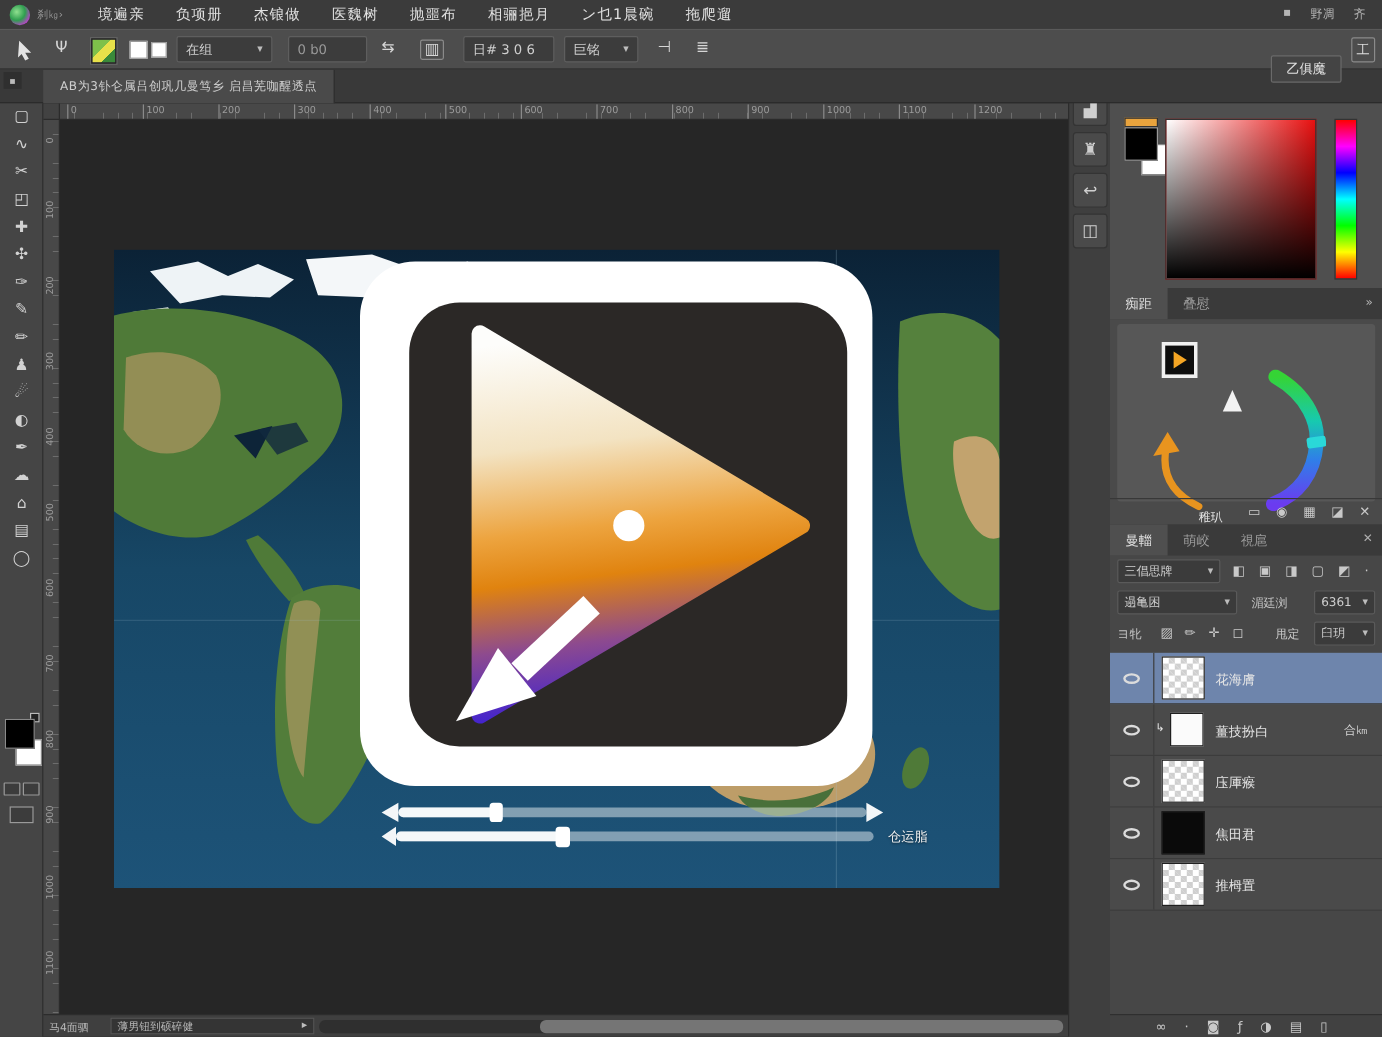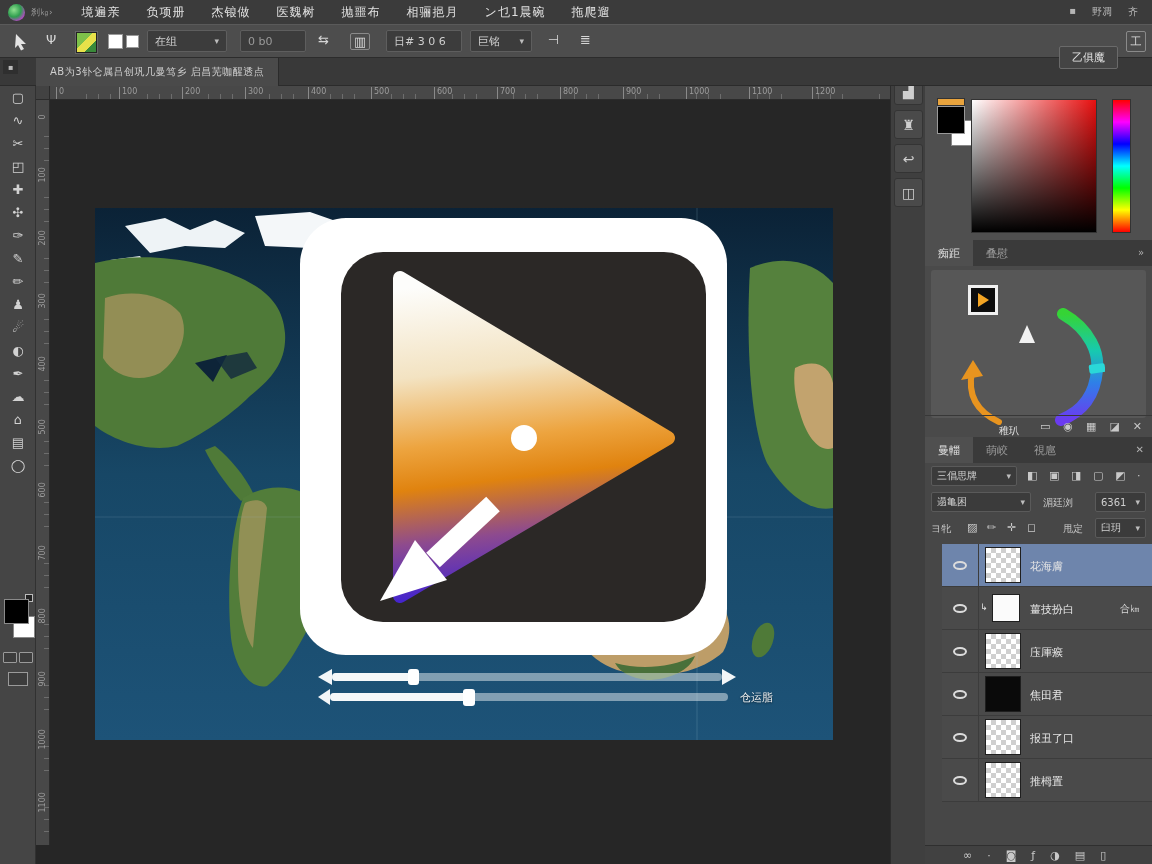--- a/index.html
+++ b/index.html
@@ -88,21 +88,21 @@
   #adj-axis-label{position:absolute;left:74px;top:158px;width:44px;text-align:left;font-size:10px;color:#e8e8e8;}
   .adj-footer{position:absolute;left:0;right:0;bottom:0;height:22px;display:flex;justify-content:flex-end;align-items:center;gap:13px;padding-right:10px;color:#bdbdbd;font-size:11px;border-top:1px solid #383838;}
 
   #layerspanel{position:absolute;left:0;top:379px;width:227px;bottom:0;background:#474747;}
   .lp-row{position:absolute;left:0;right:0;font-size:10px;color:#cfcfcf;}
   .lp-filter{top:29px;height:23px;}
   .lp-blend{top:55px;height:24px;}
   .lp-lock{top:82px;height:22px;}
   .lp-field{position:absolute;height:20px;background:#3b3b3b;border:1px solid #5a5a5a;border-radius:2px;display:flex;align-items:center;padding:0 5px;gap:4px;}
   .sm-icon{font-size:11px;color:#c9c9c9;line-height:1;}
-  #layerlist{position:absolute;left:17px;top:107px;right:0;height:301px;text-align:center;}
+  #layerlist{position:absolute;left:0;top:107px;right:0;height:301px;text-align:center;}
   .lrow{position:relative;height:43px;background:#4a4a4a;border-bottom:1px solid #3c3c3c;}
   .lrow.sel{background:#6e85ac;}
   .eyecell{position:absolute;left:0;top:0;width:37px;height:100%;border-right:1px solid #3c3c3c;display:flex;align-items:center;justify-content:center;}
   .eye{width:14px;height:9px;border:2px solid #dcdcdc;border-radius:50%;}
   .thumb{position:absolute;left:43px;top:3px;width:36px;height:36px;border:1px solid #1f1f1f;}
   .thumb.checker{background-color:#fff;background-image:linear-gradient(45deg,#cfcfcf 25%,transparent 25%,transparent 75%,#cfcfcf 75%),linear-gradient(45deg,#cfcfcf 25%,transparent 25%,transparent 75%,#cfcfcf 75%);background-size:10px 10px;background-position:0 0,5px 5px;}
   .thumb.white{background:#fbfbfb;}
   .thumb.black{background:#0a0a0a;}
   .thumb.split{background:linear-gradient(#fff 0 45%,#0d0d0d 45%);}
   .lname{position:absolute;left:88px;top:15px;font-size:11px;color:#e5e5e5;}
@@ -322,20 +322,30 @@
         <polygon points="641,469 627,461 627,477" fill="#ffffff" opacity="0.95"></polygon>
         <polygon points="223,489 235,481 235,497" fill="#ffffff" opacity="0.95"></polygon>
         <rect x="235" y="485" width="398" height="8" rx="4" fill="rgba(255,255,255,0.45)"></rect>
         <rect x="235" y="485" width="140" height="8" rx="4" fill="rgba(255,255,255,0.92)"></rect>
         <rect x="368" y="481" width="12" height="17" rx="3" fill="#ffffff"></rect>
       </svg>
       <span class="slider-caption">仓运脂</span>
     </div>
   </div>
 
+  <div id="statusbar">
+    <span id="status-zoom">马4面驷</span>
+    <div id="status-info">
+      <span>薄男钮到硕碎健</span>
+      <span class="dd">▸</span>
+    </div>
+    <div id="hscroll-track">
+      <span id="hscroll-thumb" class="abs"></span>
+    </div>
+  </div>
 </div>
 
 <div id="ministrip">
   <span class="menu">≡</span>
   <div class="ms-btn" style="top:18px">
       <span>▟</span>
     </div>
   <div class="ms-btn" style="top:52px">
       <span>♜</span>
     </div>
@@ -482,27 +492,20 @@
             <i class="eye"></i>
           </span>
         <span class="thumb black"></span>
         <span class="lname">焦田君</span>
       </div>
       <div class="lrow">
         <span class="eyecell">
             <i class="eye"></i>
           </span>
         <span class="thumb checker"></span>
-        <span class="lname">报丑了口</span>
-      </div>
-      <div class="lrow">
-        <span class="eyecell">
-            <i class="eye"></i>
-          </span>
-        <span class="thumb checker"></span>
         <span class="lname">推栂置</span>
       </div>
     </div>
 
     <div id="layers-footer">
       <span class="sm-icon">∞</span>
       <span class="sm-icon">·</span>
       <span class="sm-icon">◙</span>
       <span class="sm-icon">ƒ</span>
       <span class="sm-icon">◑</span>

